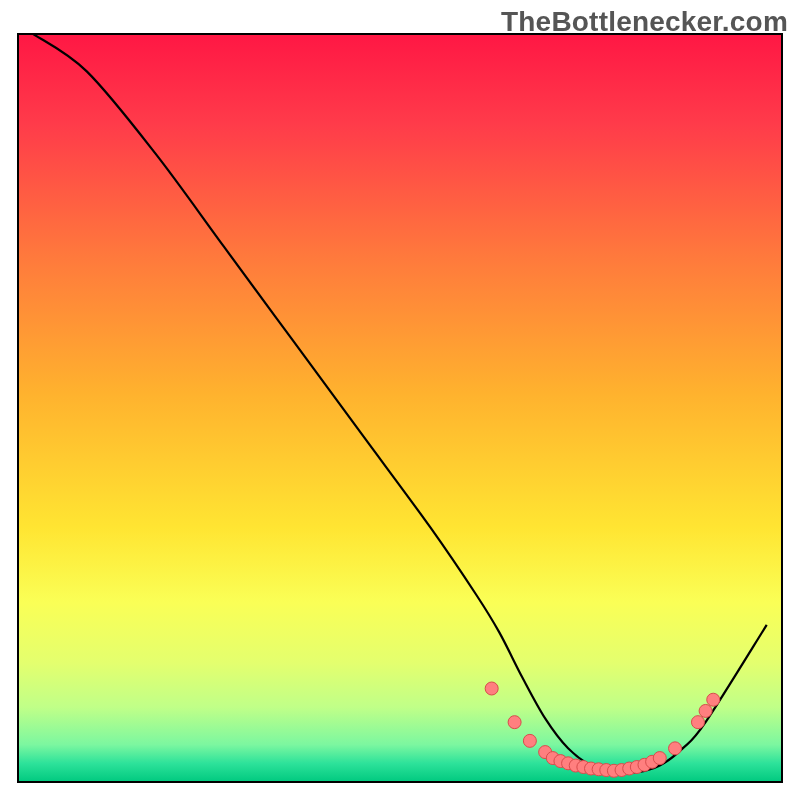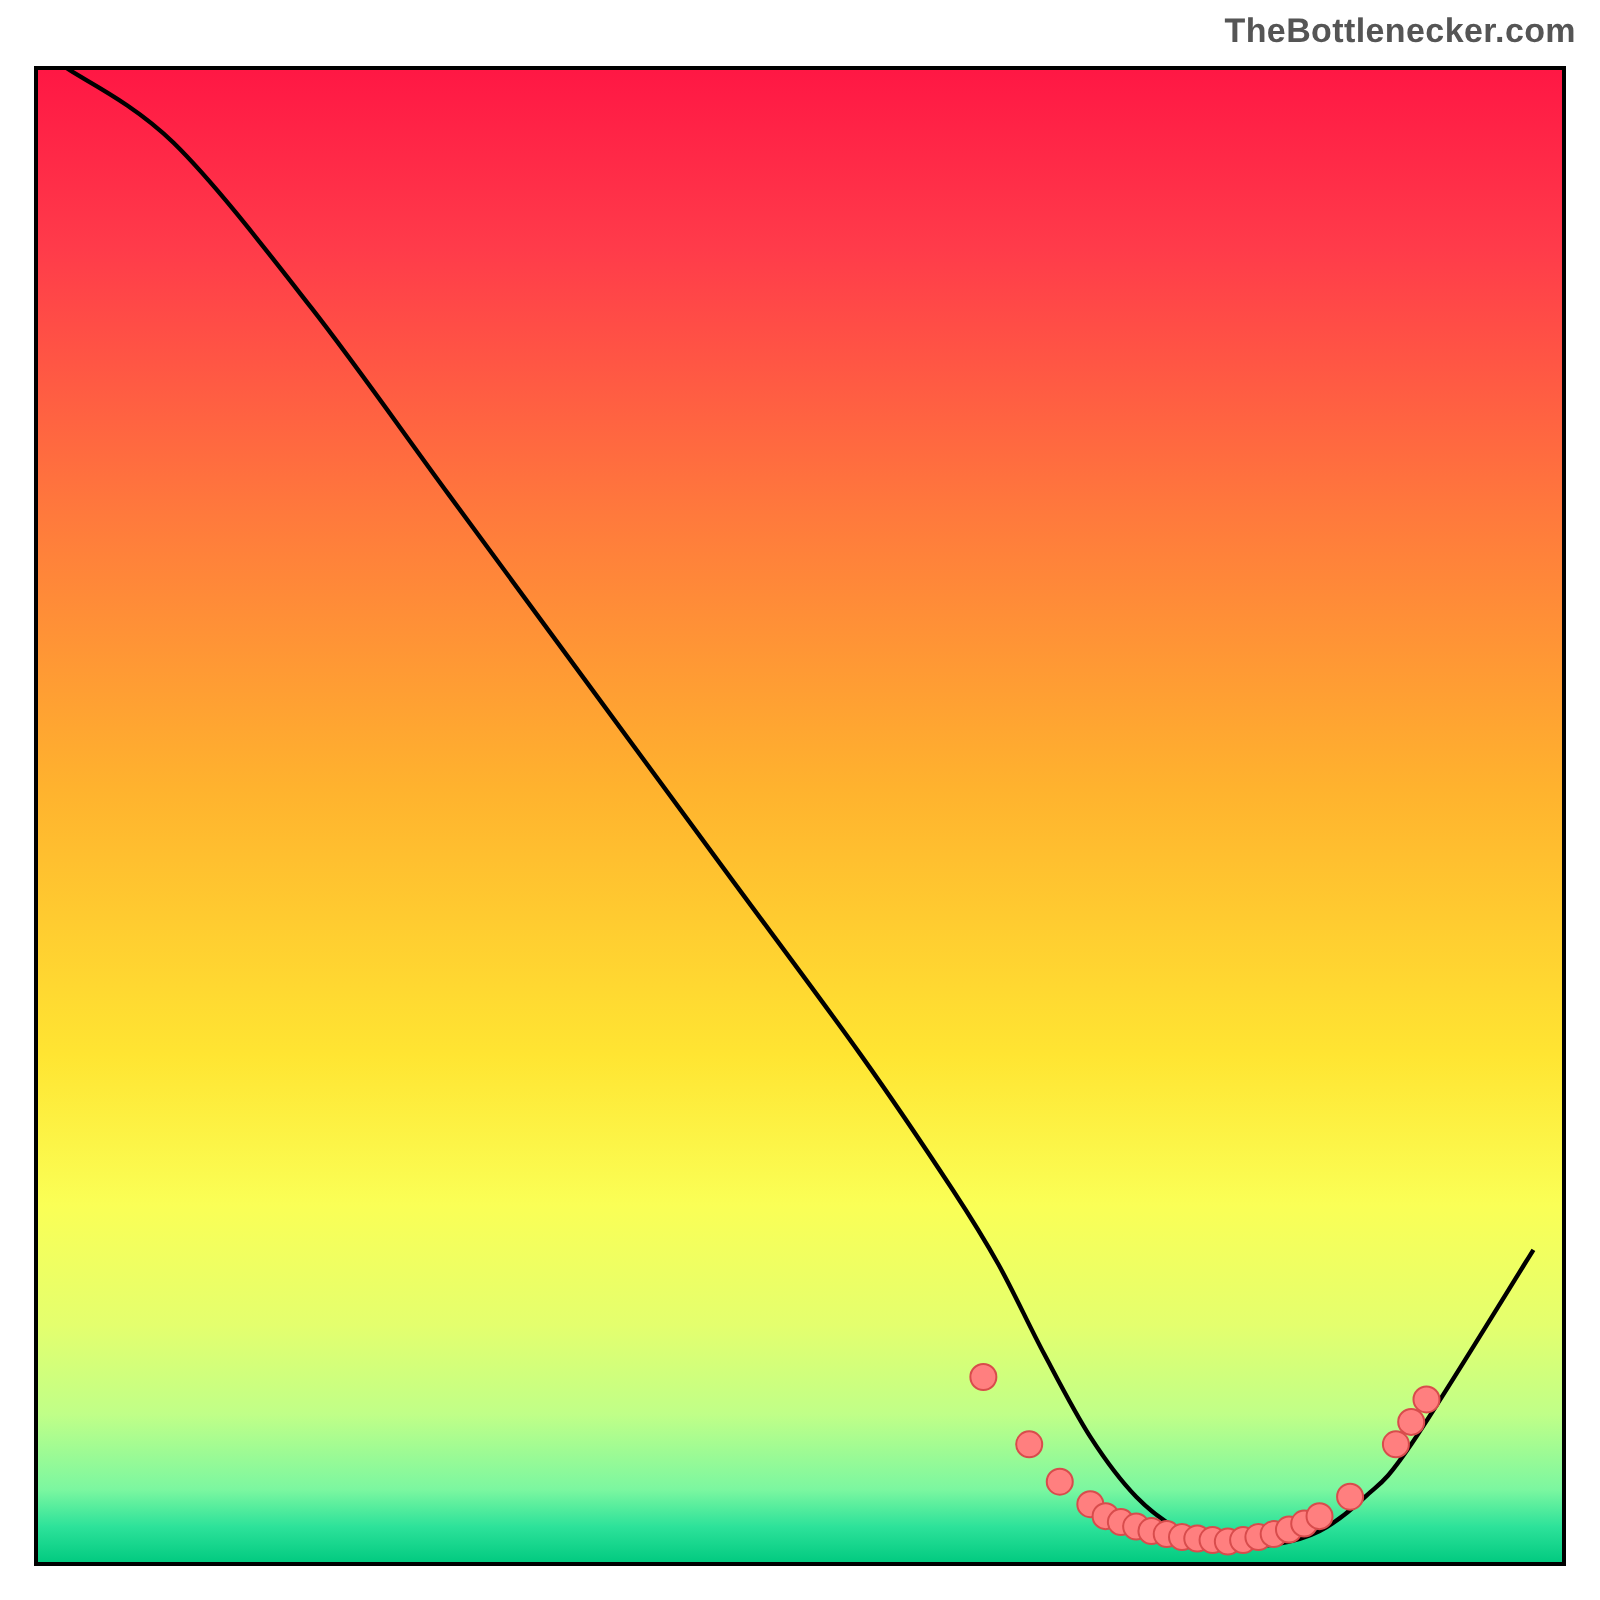--- a/index.html
+++ b/index.html
@@ -13,21 +13,21 @@
   }
   .wrap {
     position: relative;
     width: 800px;
     height: 800px;
   }
   .watermark {
     position: absolute;
     top: 6px;
     right: 12px;
-    font-size: 17px;
+    font-size: 28px;
     font-weight: 600;
     color: #555;
     letter-spacing: 0.2px;
     z-index: 20;
     user-select: none;
   }
   svg.plot {
     position: absolute;
     inset: 0;
     width: 800px;

